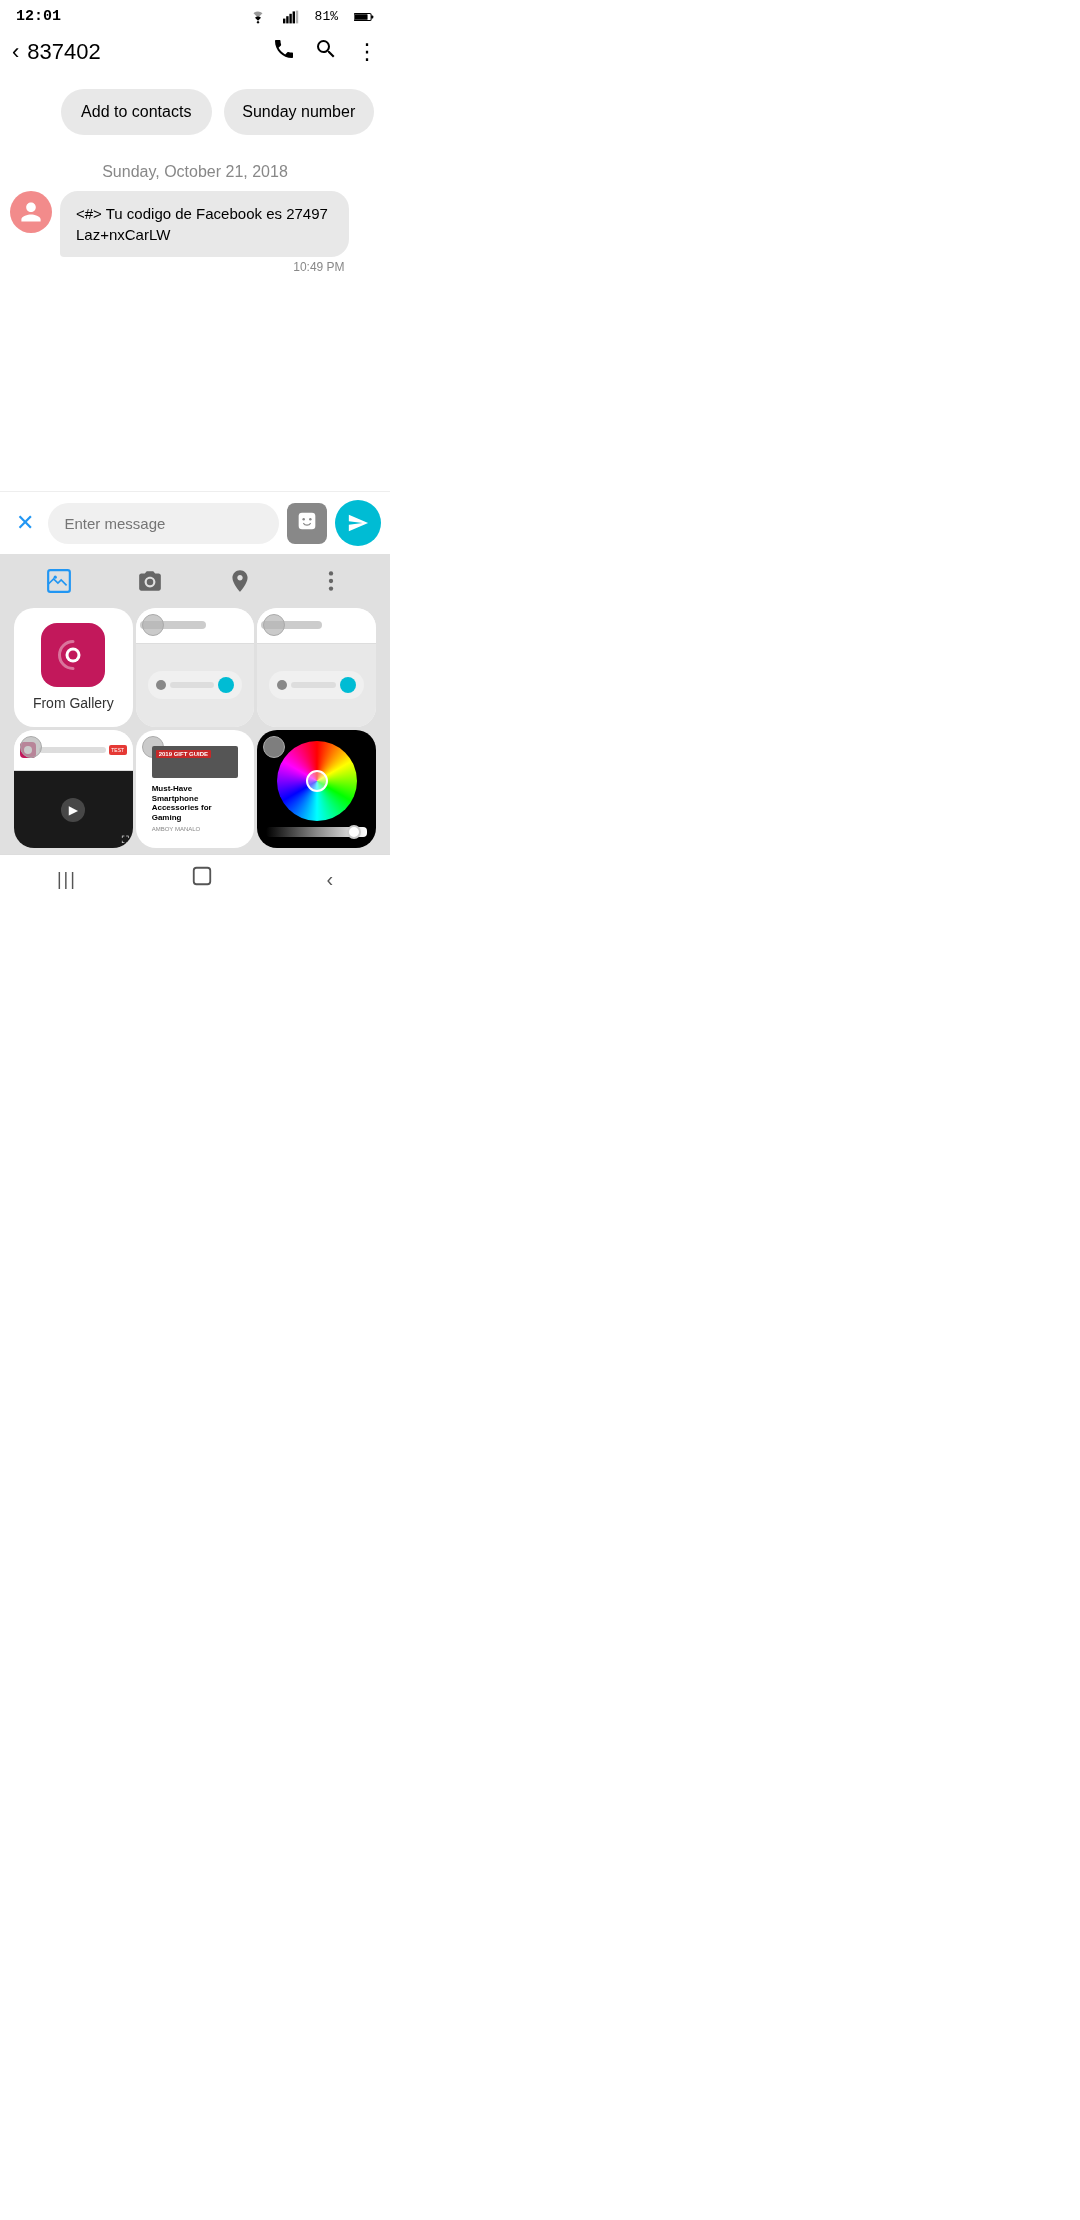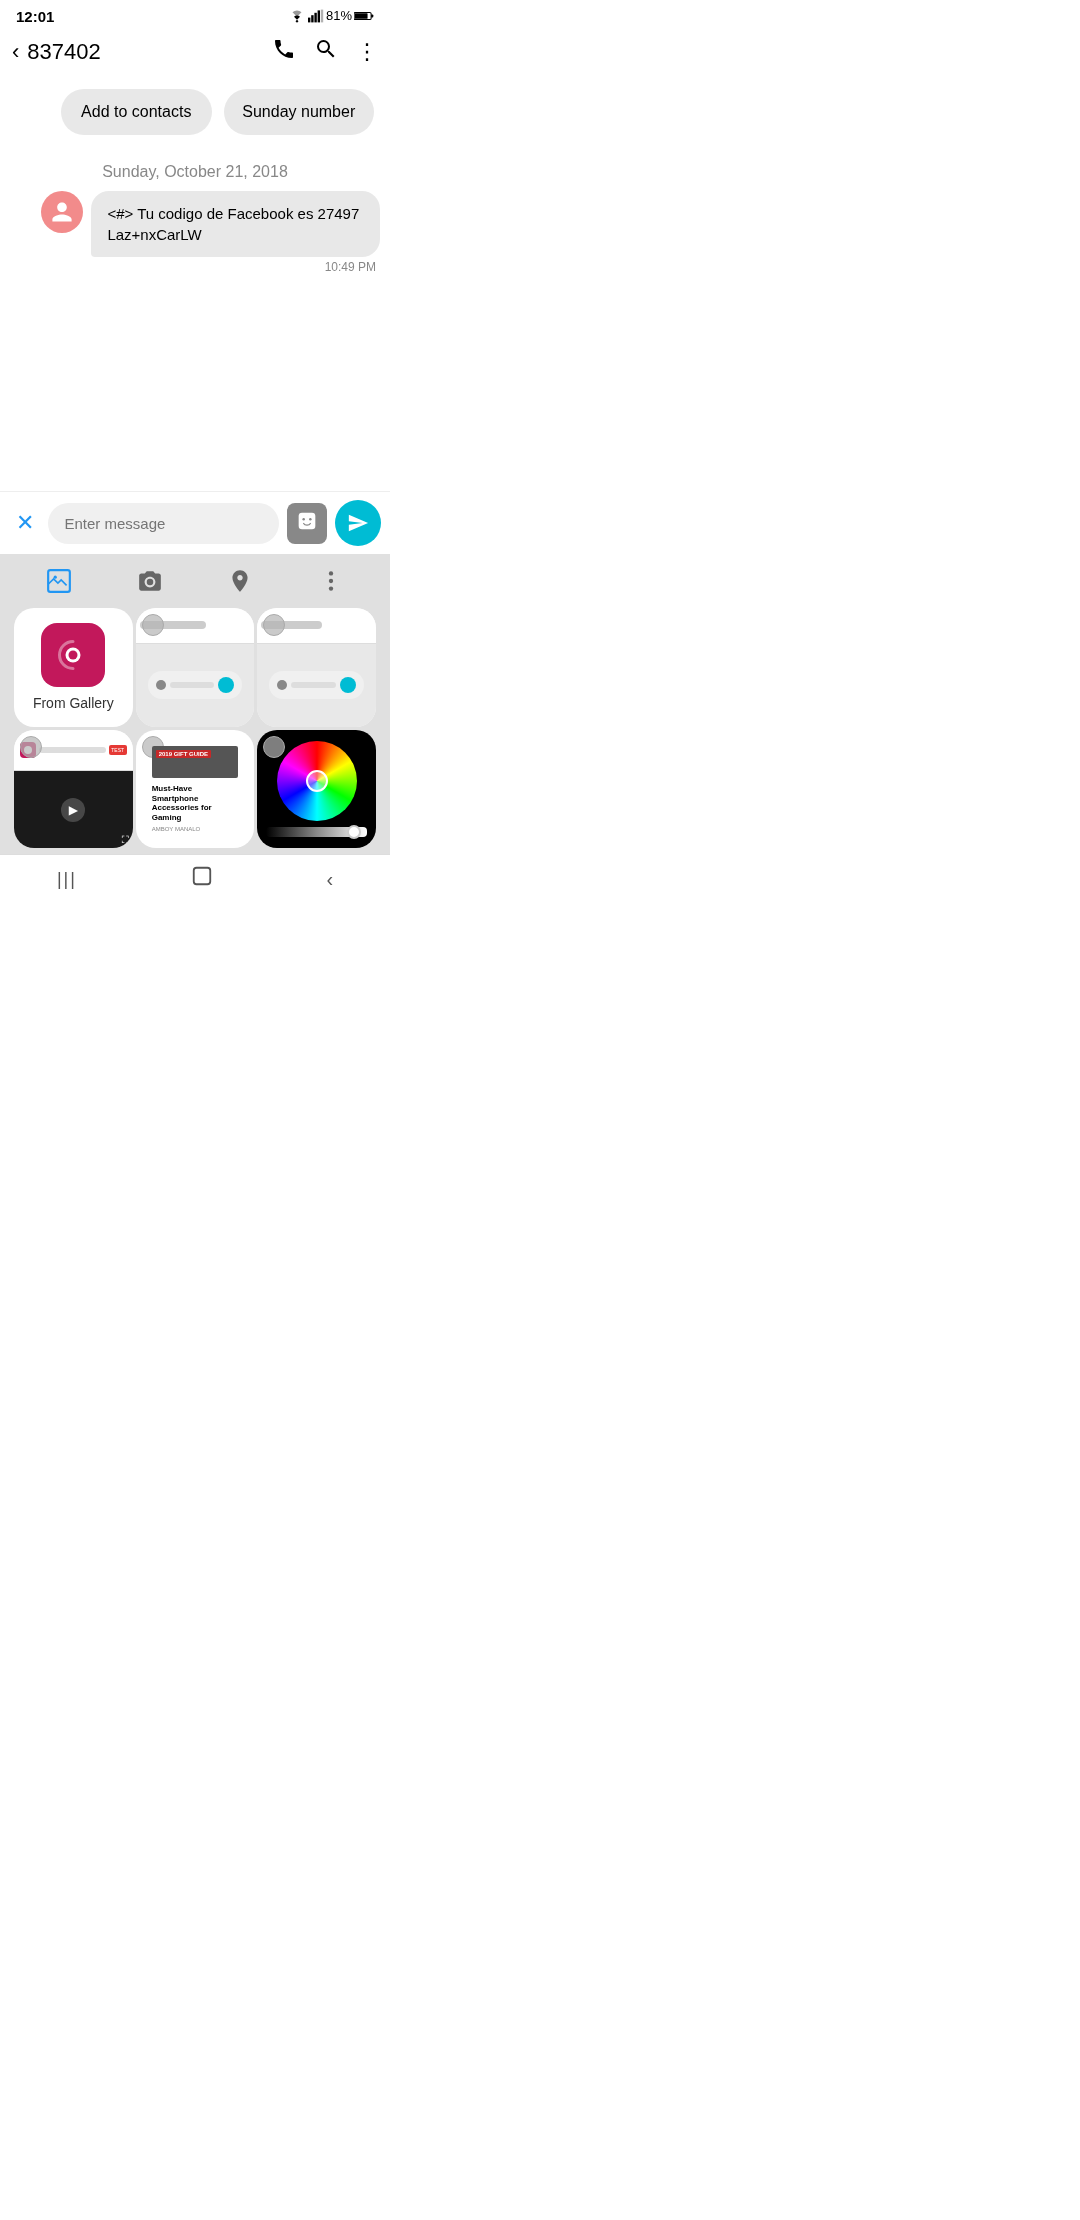--- a/index.html
+++ b/index.html
@@ -10,33 +10,34 @@
       background: #fff;
       font-family: 'Segoe UI', sans-serif;
       font-size: 16px;
       overflow-x: hidden;
     }
 
     
     .status-bar {
       display: flex;
       justify-content: space-between;
-      align-items: flex-start;
+      align-items: center;
       padding: 8px 16px 4px;
       background: #fff;
+      font-family: Liberation Mono, monospace;
     }
     .status-time {
       font-size: 15px;
       font-weight: 600;
       color: #000;
     }
     .status-icons {
       display: flex;
       align-items: center;
-      gap: 2px;
+      gap: 16px;
     }
     .status-icons span {
       font-size: 13px;
       color: #000;
     }
 
     
     .top-bar {
       display: flex;
       align-items: center;
@@ -98,21 +99,20 @@
     .messages-area {
       padding: 0 10px 10px;
       background: #fff;
       min-height: 300px;
     }
     .message-row {
       display: flex;
       align-items: flex-end;
       gap: 8px;
       margin-bottom: 6px;
-      justify-content: flex-end;
     }
     .avatar {
       width: 42px;
       height: 42px;
       border-radius: 50%;
       background: #f28b8b;
       display: flex;
       align-items: center;
       justify-content: center;
       flex-shrink: 0;

